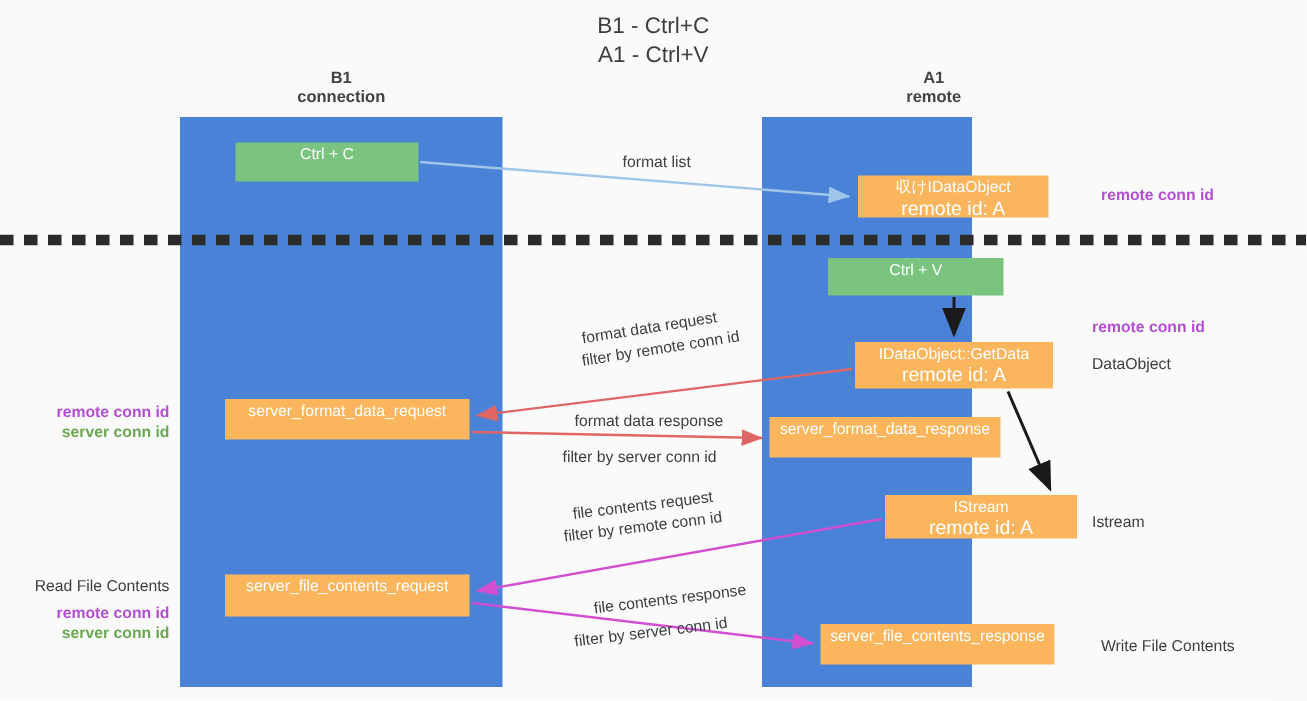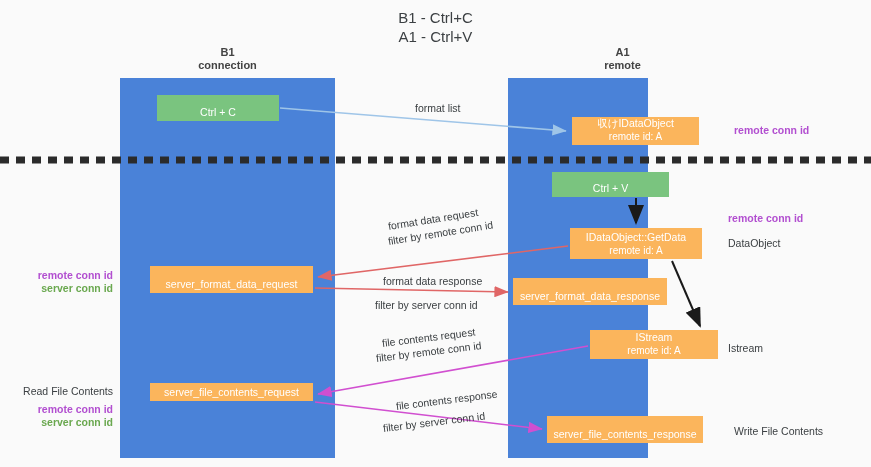--- a/index.html
+++ b/index.html
@@ -45,40 +45,40 @@
     line-height: 19px;
   }
   #title .tline { display: block; }
 
   
   .node {
     position: absolute;
     display: flex;
     flex-direction: column;
     align-items: center;
-    justify-content: flex-end;
+    justify-content: flex-start;
     color: #ffffff;
     font-size: 10.5px;
     line-height: 13px;
     text-align: center;
     box-sizing: border-box;
     padding: 2px 4px;
   }
   .node.green  { background: #7ac47f; }
   .node.orange { background: #fbb55c; }
-  .node .l2 { font-size: 10px; }
+  .node .l2 { font-size: 13px; }
 
   #n-ctrlc  { left: 157px; top: 95px;  width: 122px; height: 26px; }
   #n-idobj  { left: 572px; top: 117px; width: 127px; height: 28px; }
   #n-ctrlv  { left: 552px; top: 172px; width: 117px; height: 25px; }
   #n-getdata{ left: 570px; top: 228px; width: 132px; height: 31px; }
   #n-sfdreq { left: 150px; top: 266px; width: 163px; height: 27px; }
   #n-sfdres { left: 513px; top: 278px; width: 154px; height: 27px; }
   #n-istream{ left: 590px; top: 330px; width: 128px; height: 29px; }
-  #n-sfcreq { left: 150px; top: 383px; width: 163px; height: 18px; }
+  #n-sfcreq { left: 150px; top: 383px; width: 163px; height: 28px; }
   #n-sfcres { left: 547px; top: 416px; width: 156px; height: 27px; }
 
   
   .lbl {
     position: absolute;
     font-size: 10.5px;
     line-height: 14px;
     color: #3c4043;
     white-space: nowrap;
   }

